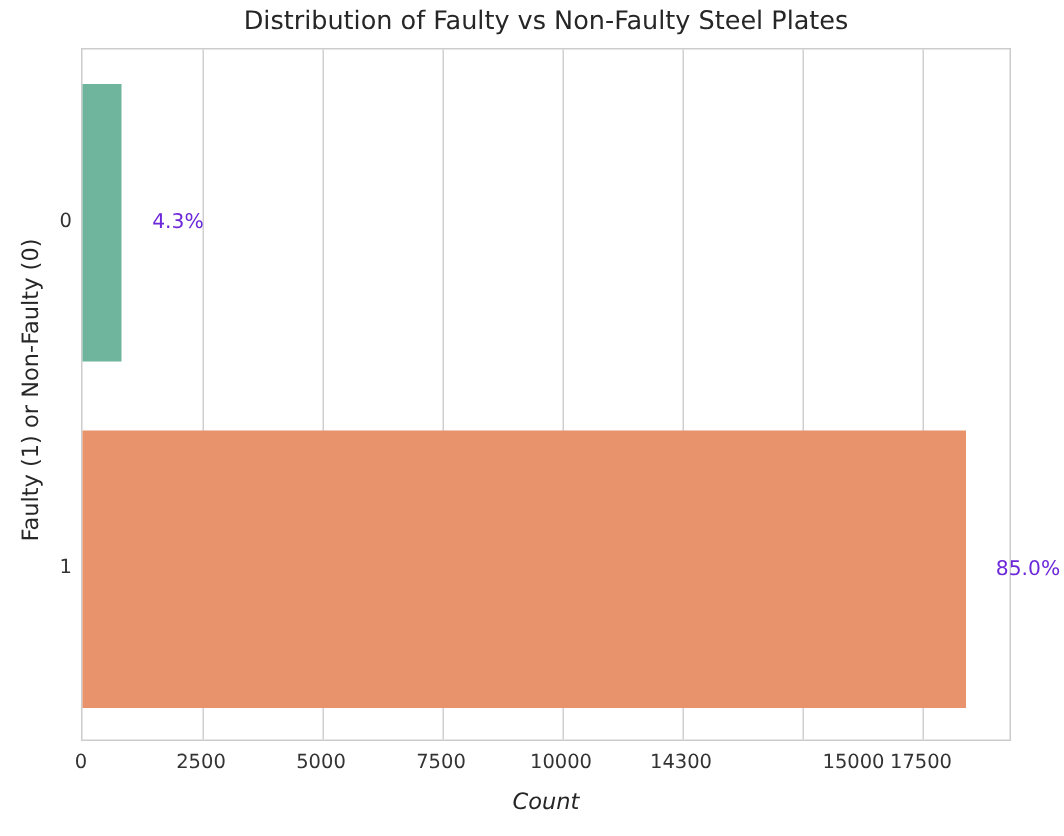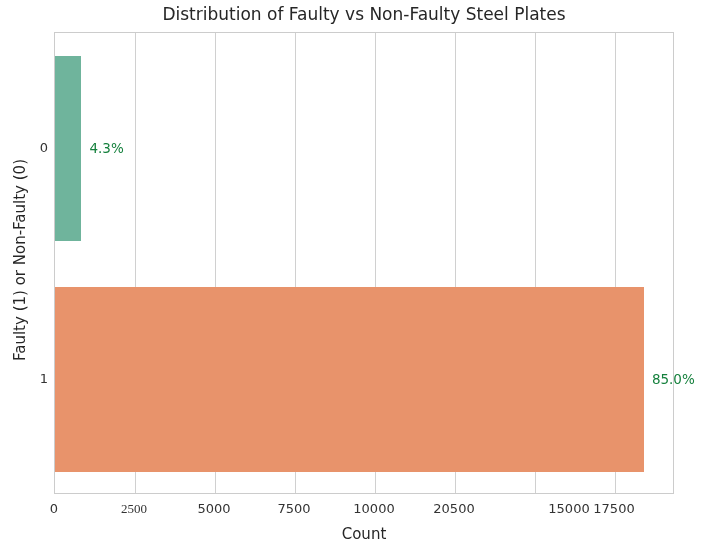--- a/index.html
+++ b/index.html
@@ -61,23 +61,24 @@
   .bar {
     position: absolute;
     left: 0;
   }
   .bar-0 { background: #6fb49c; }
   .bar-1 { background: #e8936b; }
   
   .bar-label {
     position: absolute;
     font-size: 13.5px;
-    color: #15803d;
+    color: #6d28d9;
     white-space: nowrap;
     line-height: 16px;
+    margin-left: 12px;
   }
   
   .xtick {
     position: absolute;
     top: 501px;
     font-size: 13px;
     color: #333333;
     text-align: center;
     transform: translateX(-50%);
     white-space: nowrap;
@@ -98,20 +99,21 @@
   #xlabel {
     position: absolute;
     left: 54px;
     top: 524px;
     width: 620px;
     text-align: center;
     font-size: 15px;
     color: #262626;
     white-space: nowrap;
     line-height: 20px;
+    font-style: italic;
   }
   #ylabel {
     position: absolute;
     left: -215px;
     top: 250px;
     width: 470px;
     text-align: center;
     font-size: 15px;
     color: #262626;
     white-space: nowrap;
@@ -138,25 +140,25 @@
         <div class="gridline" style="left: 560px;"></div>
       </div>
     <div id="bars">
         <div class="bar bar-0" style="top: 23.1px; height: 184.8px; width: 26.464px; background: rgb(111, 180, 156);"></div>
         <div class="bar bar-1" style="top: 254.1px; height: 184.8px; width: 588.896px; background: rgb(232, 147, 107);"></div>
       </div>
   </div>
 
   <div id="xticks">
       <div class="xtick" style="left: 54px;">0</div>
-      <div class="xtick" style="left: 134px; font-family: Liberation Serif, serif;">2500</div>
+      <div class="xtick" style="left: 134px;">2500</div>
       <div class="xtick" style="left: 214px;">5000</div>
       <div class="xtick" style="left: 294px;">7500</div>
       <div class="xtick" style="left: 374px; text-align: center;">10000</div>
-      <div class="xtick" style="left: 454px;">20500</div>
+      <div class="xtick" style="left: 454px;">14300</div>
       <div class="xtick" style="left: 534px; margin-left: 35px;">15000</div>
       <div class="xtick" style="left: 614px;">17500</div>
     </div>
   <div id="yticks">
       <div class="ytick" style="top: 147.5px;">0</div>
       <div class="ytick" style="top: 378.5px;">1</div>
     </div>
   <div id="labels">
       <div class="bar-label" style="left: 89.464px; top: 139.5px;">4.3%</div>
       <div class="bar-label" style="left: 651.896px; top: 370.5px;">85.0%</div>

